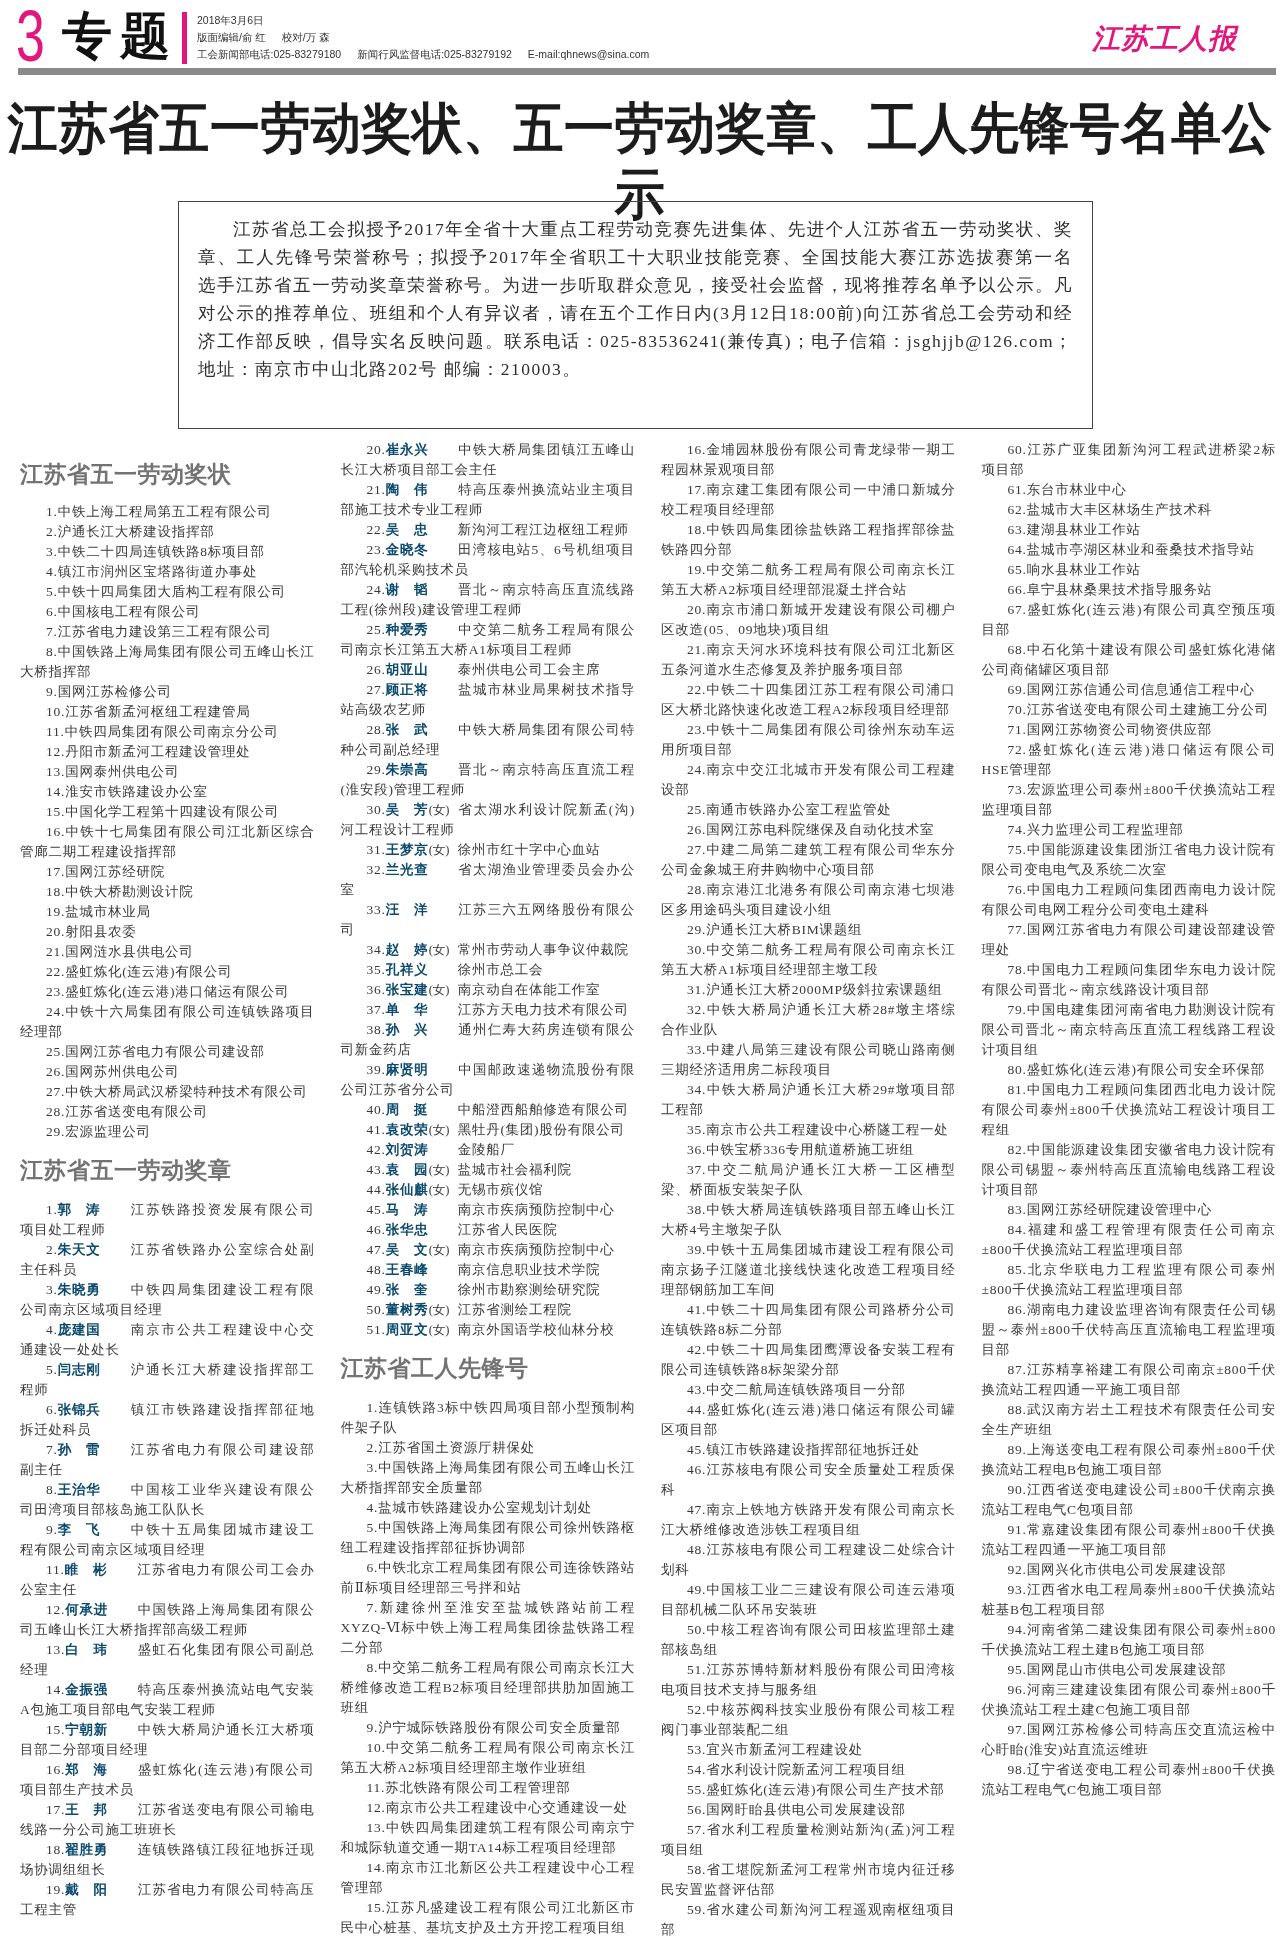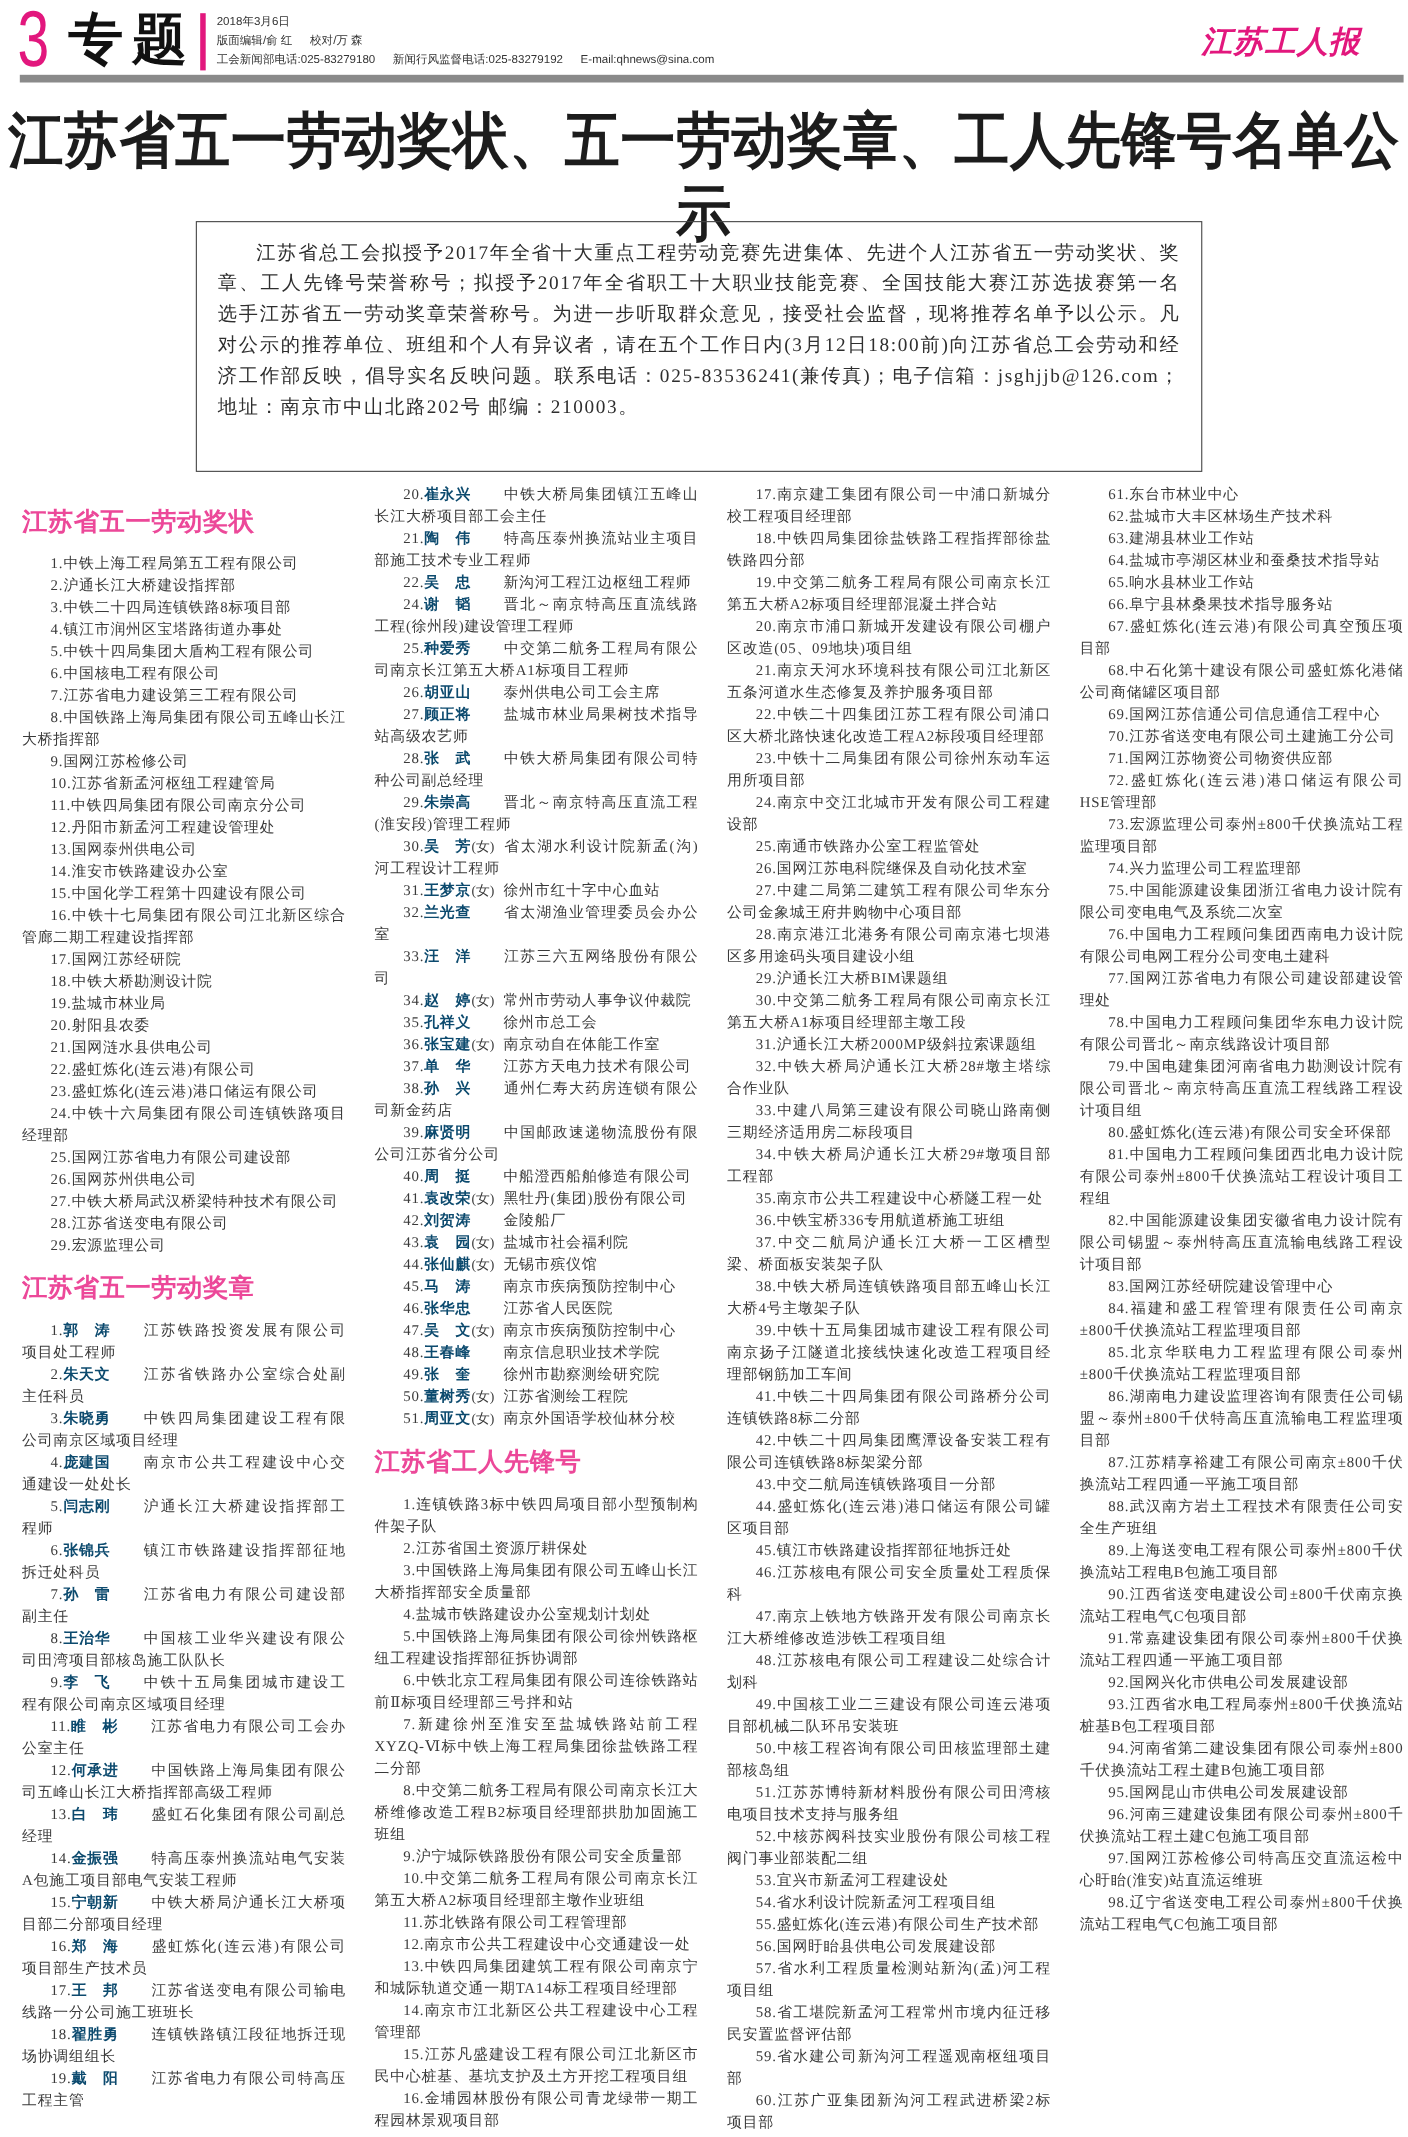--- a/index.html
+++ b/index.html
@@ -54,21 +54,21 @@
   }
   
   .lists {
     position: absolute; left: 20px; top: 440px; width: 1256px; height: 1500px;
     column-count: 4; column-gap: 26px; column-fill: auto; overflow: hidden;
   }
   .sec-heading {
     margin: 0; padding: 14px 0 16px;
     font-family: "Liberation Sans", "DejaVu Sans", sans-serif;
     font-weight: bold; font-size: 23px; line-height: 28px; letter-spacing: 0.5px;
-    color: #ec4899; break-after: avoid;
+    color: #737373; break-after: avoid;
   }
   .sec-heading.first { padding: 20px 0 14px; }
   .item {
     font-size: 13.5px; line-height: 20px; letter-spacing: 0.75px;
     text-indent: 26px; text-align: justify; color: #3a3a3a;
   }
   .m-name {
     display: inline-block; width: 42px; text-indent: 0; white-space: nowrap;
     text-align: justify; text-align-last: justify;
     font-family: "Liberation Sans", "DejaVu Sans", sans-serif;
@@ -152,20 +152,21 @@
         <div class="item"><span>13.</span><span class="m-name">白 玮</span><span class="m-gender"></span><span>盛虹石化集团有限公司副总经理</span></div>
         <div class="item"><span>14.</span><span class="m-name">金振强</span><span class="m-gender"></span><span>特高压泰州换流站电气安装A包施工项目部电气安装工程师</span></div>
         <div class="item"><span>15.</span><span class="m-name">宁朝新</span><span class="m-gender"></span><span>中铁大桥局沪通长江大桥项目部二分部项目经理</span></div>
         <div class="item"><span>16.</span><span class="m-name">郑 海</span><span class="m-gender"></span><span>盛虹炼化(连云港)有限公司项目部生产技术员</span></div>
         <div class="item"><span>17.</span><span class="m-name">王 邦</span><span class="m-gender"></span><span>江苏省送变电有限公司输电线路一分公司施工班班长</span></div>
         <div class="item"><span>18.</span><span class="m-name">翟胜勇</span><span class="m-gender"></span><span>连镇铁路镇江段征地拆迁现场协调组组长</span></div>
         <div class="item"><span>19.</span><span class="m-name">戴 阳</span><span class="m-gender"></span><span>江苏省电力有限公司特高压工程主管</span></div>
         <div class="item"><span>20.</span><span class="m-name">崔永兴</span><span class="m-gender"></span><span>中铁大桥局集团镇江五峰山长江大桥项目部工会主任</span></div>
         <div class="item"><span>21.</span><span class="m-name">陶 伟</span><span class="m-gender"></span><span>特高压泰州换流站业主项目部施工技术专业工程师</span></div>
         <div class="item"><span>22.</span><span class="m-name">吴 忠</span><span class="m-gender"></span><span>新沟河工程江边枢纽工程师</span></div>
+        <div class="item"><span>23.</span><span class="m-name">金晓冬</span><span class="m-gender"></span><span>田湾核电站5、6号机组项目部汽轮机采购技术员</span></div>
         <div class="item"><span>24.</span><span class="m-name">谢 韬</span><span class="m-gender"></span><span>晋北～南京特高压直流线路工程(徐州段)建设管理工程师</span></div>
         <div class="item"><span>25.</span><span class="m-name">种爱秀</span><span class="m-gender"></span><span>中交第二航务工程局有限公司南京长江第五大桥A1标项目工程师</span></div>
         <div class="item"><span>26.</span><span class="m-name">胡亚山</span><span class="m-gender"></span><span>泰州供电公司工会主席</span></div>
         <div class="item"><span>27.</span><span class="m-name">顾正将</span><span class="m-gender"></span><span>盐城市林业局果树技术指导站高级农艺师</span></div>
         <div class="item"><span>28.</span><span class="m-name">张 武</span><span class="m-gender"></span><span>中铁大桥局集团有限公司特种公司副总经理</span></div>
         <div class="item"><span>29.</span><span class="m-name">朱崇高</span><span class="m-gender"></span><span>晋北～南京特高压直流工程(淮安段)管理工程师</span></div>
         <div class="item"><span>30.</span><span class="m-name">吴 芳</span><span class="m-gender">(女)</span><span>省太湖水利设计院新孟(沟)河工程设计工程师</span></div>
         <div class="item"><span>31.</span><span class="m-name">王梦京</span><span class="m-gender">(女)</span><span>徐州市红十字中心血站</span></div>
         <div class="item"><span>32.</span><span class="m-name">兰光查</span><span class="m-gender"></span><span>省太湖渔业管理委员会办公室</span></div>
         <div class="item"><span>33.</span><span class="m-name">汪 洋</span><span class="m-gender"></span><span>江苏三六五网络股份有限公司</span></div>

